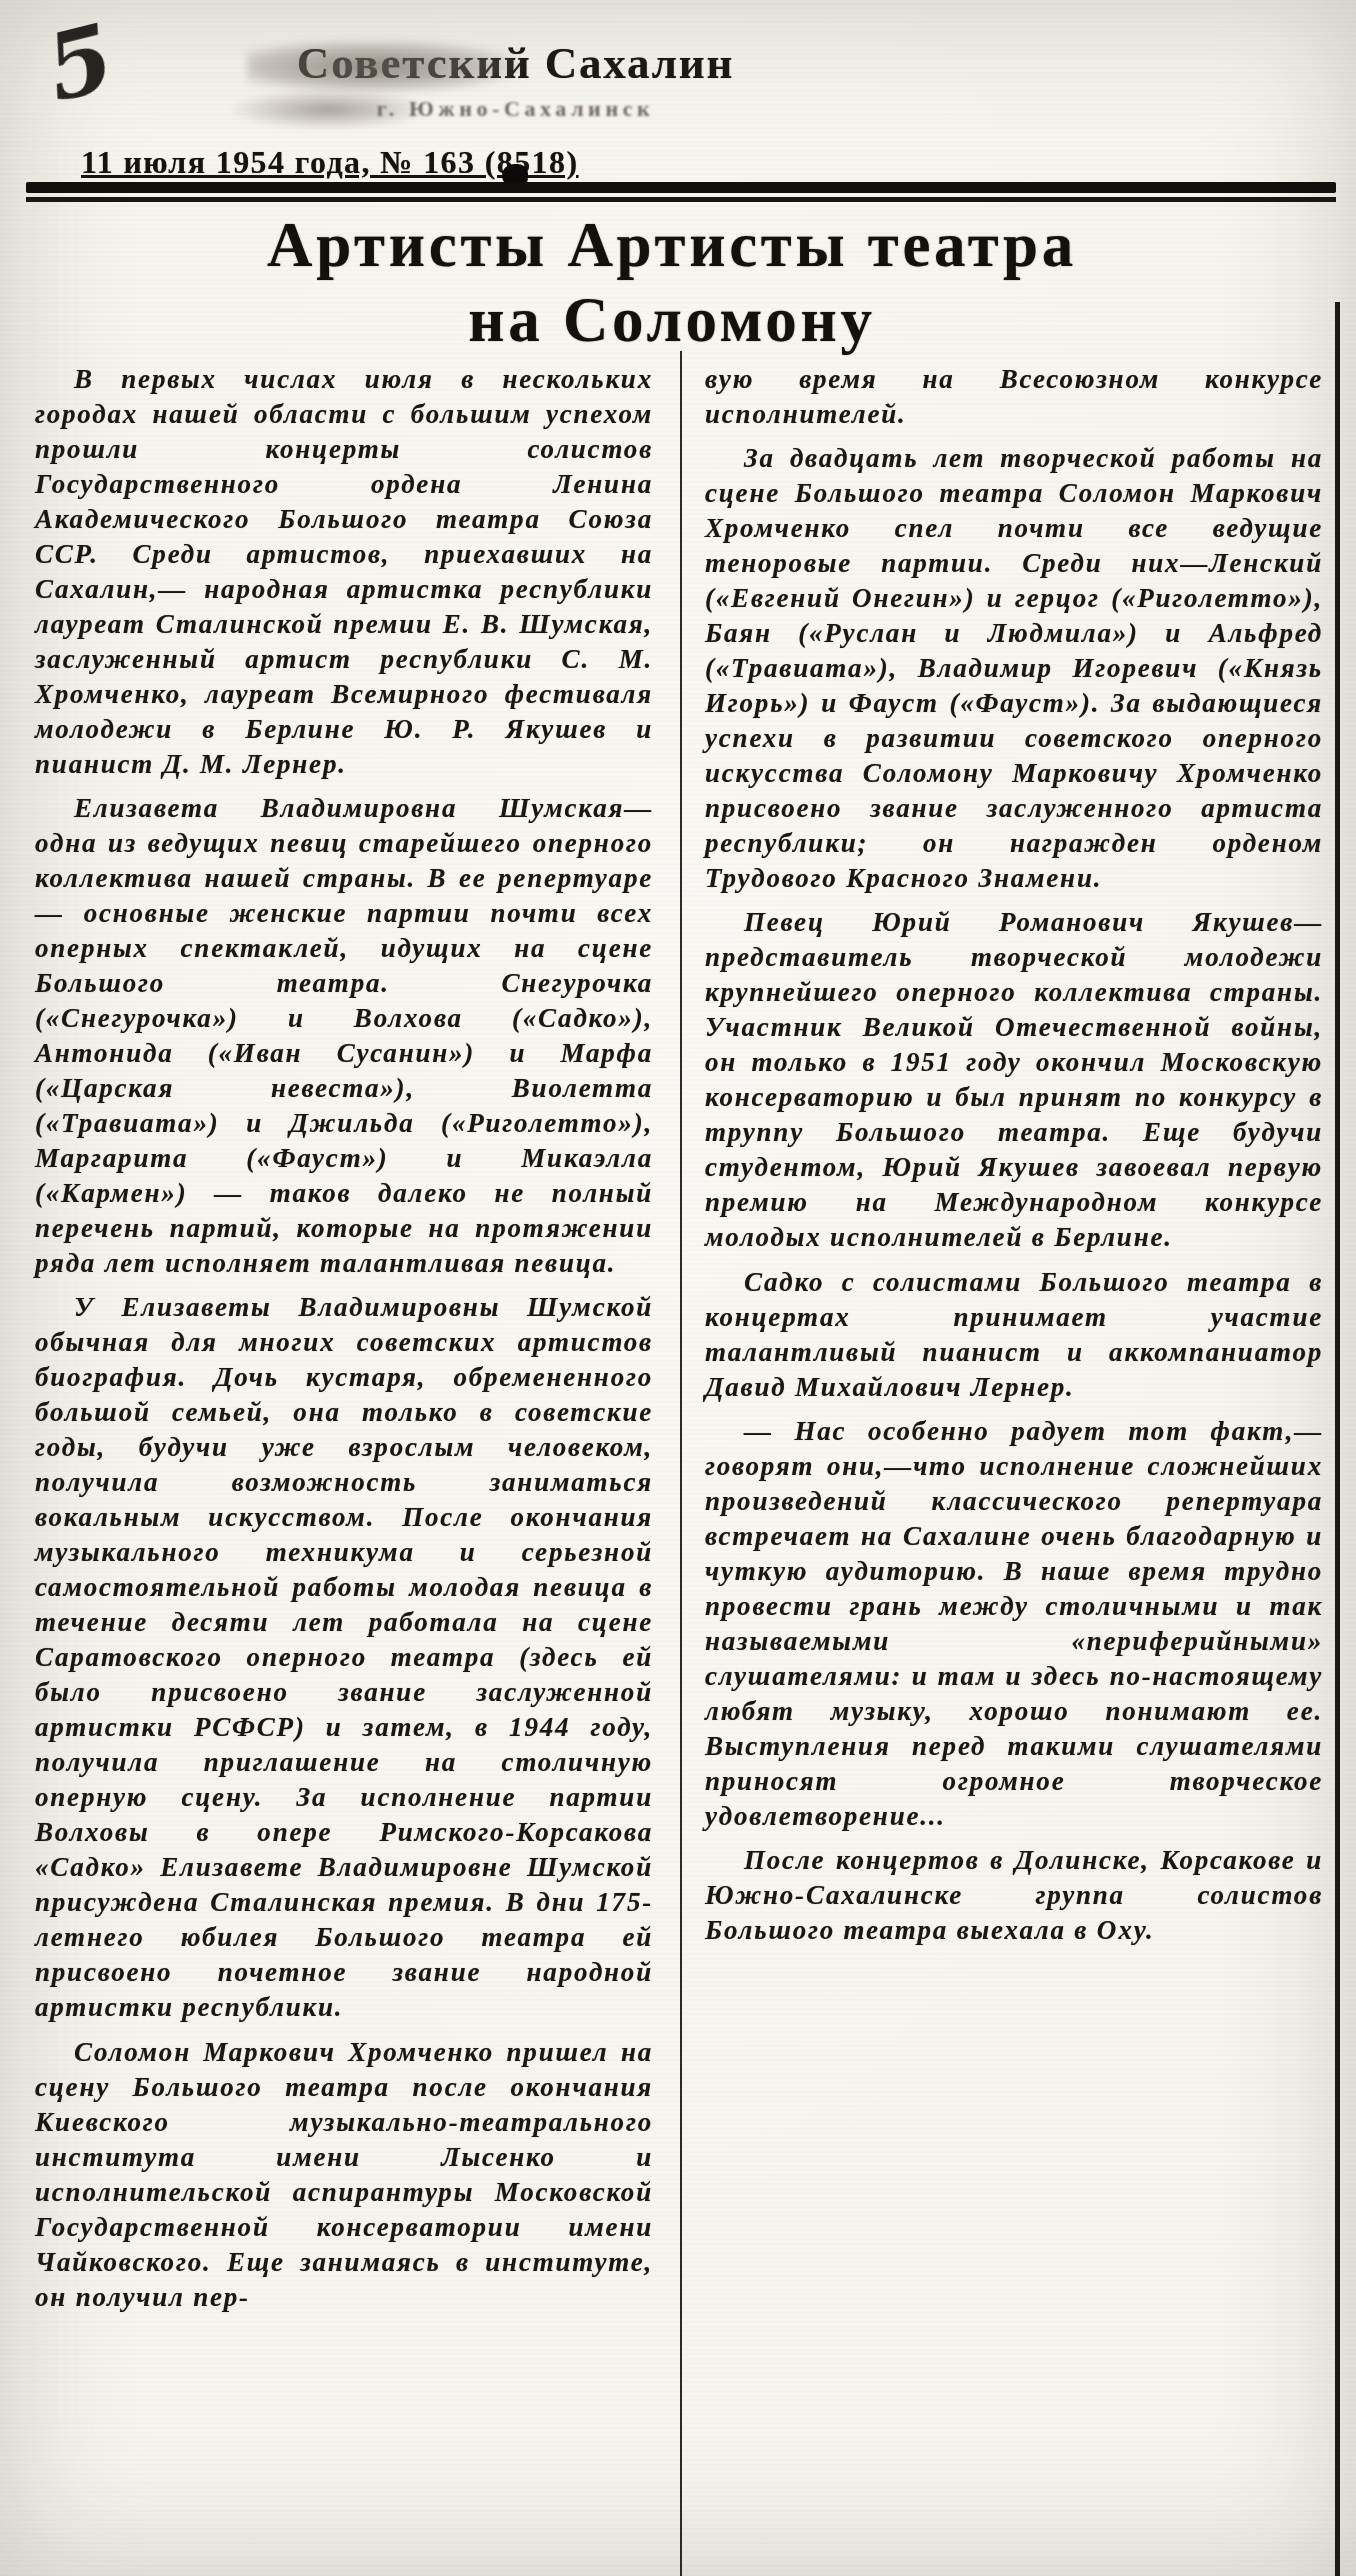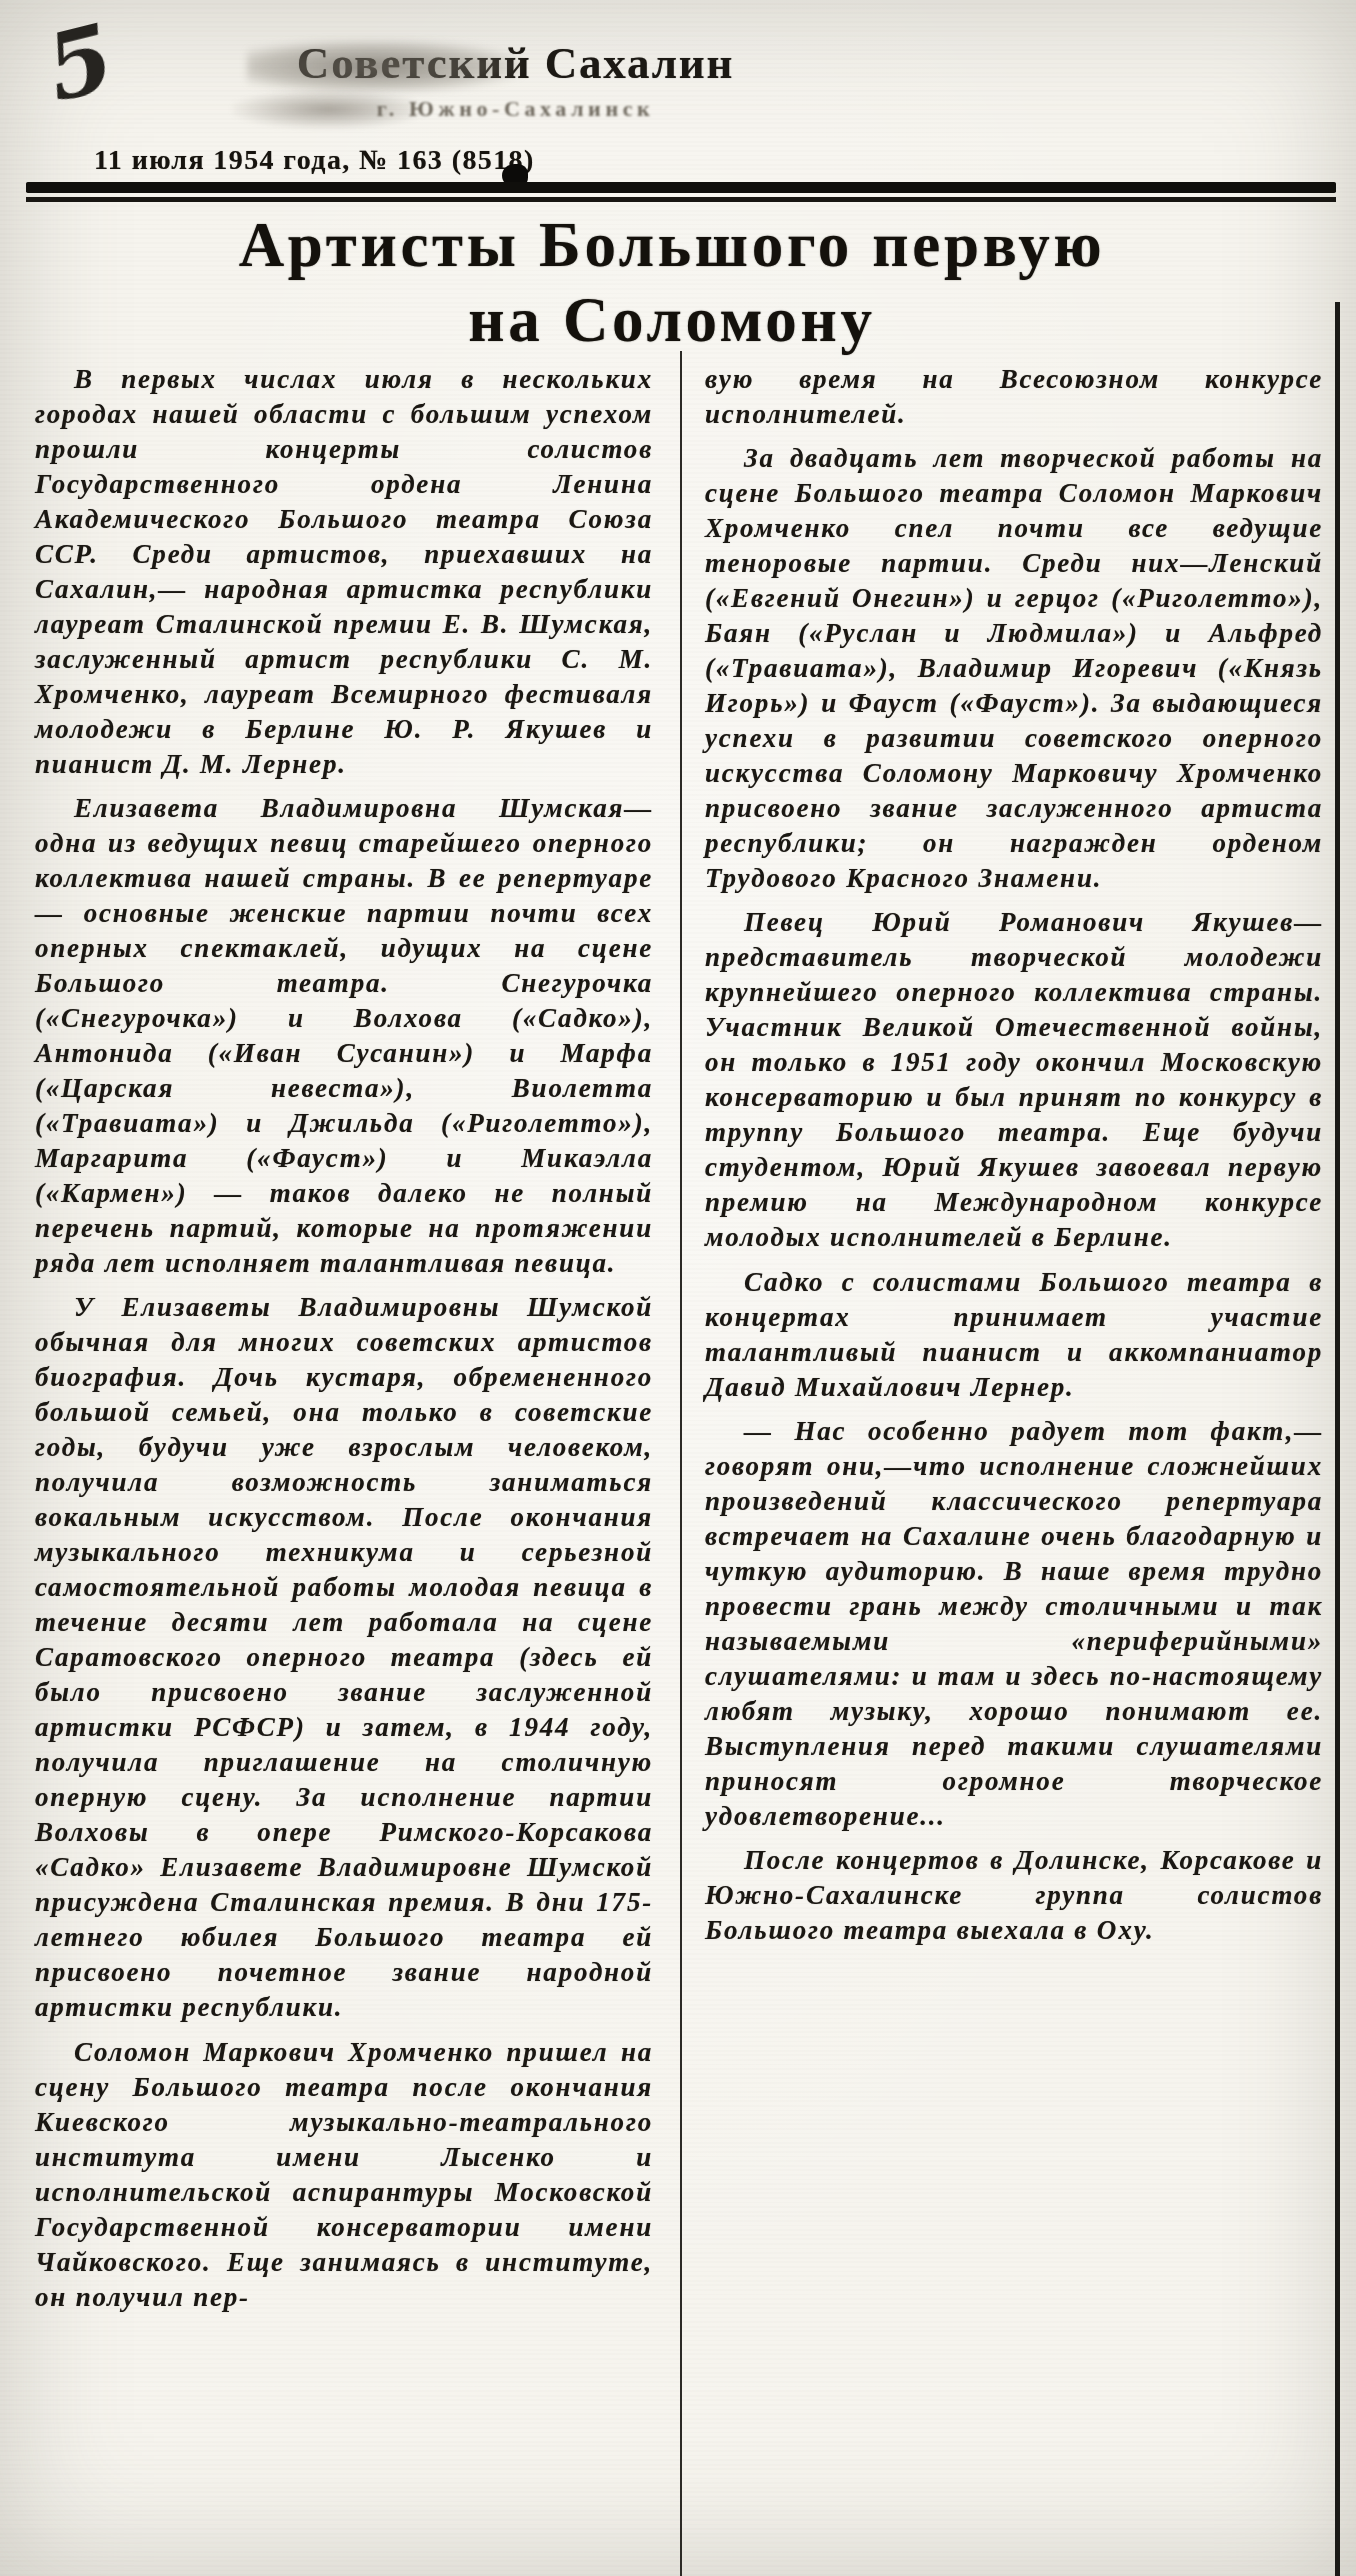--- a/index.html
+++ b/index.html
@@ -46,24 +46,25 @@
     color:#6d675c;
     filter:blur(1.2px);
   }
   .stamp-smudge {
     position:absolute; left:232px; top:90px; width:193px; height:39px;
     background:radial-gradient(ellipse at 50% 50%, rgba(120,114,104,0.6) 0%, rgba(0,0,0,0) 75%);
     filter:blur(2.8px);
     pointer-events:none;
   }
   .dateline {
-    position:absolute; left:94px; top:144px;
-    font-weight:bold; font-size:28px; letter-spacing:1.4px;
+    position:absolute; left:81px; top:144px;
+    font-weight:bold; font-size:32px; letter-spacing:1.4px;
     color:#16130e;
     text-shadow:0 0 0.9px rgba(22,19,14,0.45);
+    text-decoration:underline;
   }
   .bar {
     position:absolute; left:26px; top:182px; width:1310px; height:11px;
     background:#100f0c;
     border-radius:1.8px;
   }
   .bar2 {
     position:absolute; left:26px; top:197px; width:1310px; height:4.6px;
     background:#191713;
   }
@@ -119,21 +120,21 @@
   <div class="stamp">г. Южно-Сахалинск</div>
   <div class="stamp-smudge"></div>
 
   <div class="dateline">11 июля 1954 года, № 163 (8518)</div>
 
   <div class="ink-blob"></div>
   <div class="bar"></div>
   <div class="bar2"></div>
 
   <h1 class="headline">
-    <span>Артисты Большого первую</span><br>
+    <span>Артисты Артисты театра</span><br>
     <span>на Соломону</span>
   </h1>
 
   <div class="col col-left">
     <p class="para">В первых числах июля в нескольких городах нашей области с большим успехом прошли концерты солистов Государственного ордена Ленина Академического Большого театра Союза ССР. Среди артистов, приехавших на Сахалин,— народная артистка республики лауреат Сталинской премии Е. В. Шумская, заслуженный артист республики С. М. Хромченко, лауреат Всемирного фестиваля молодежи в Берлине Ю. Р. Якушев и пианист Д. М. Лернер.</p>
     <p class="para">Елизавета Владимировна Шумская— одна из ведущих певиц старейшего оперного коллектива нашей страны. В ее репертуаре — основные женские партии почти всех оперных спектаклей, идущих на сцене Большого театра. Снегурочка («Снегурочка») и Волхова («Садко»), Антонида («Иван Сусанин») и Марфа («Царская невеста»), Виолетта («Травиата») и Джильда («Риголетто»), Маргарита («Фауст») и Микаэлла («Кармен») — таков далеко не полный перечень партий, которые на протяжении ряда лет исполняет талантливая певица.</p>
     <p class="para">У Елизаветы Владимировны Шумской обычная для многих советских артистов биография. Дочь кустаря, обремененного большой семьей, она только в советские годы, будучи уже взрослым человеком, получила возможность заниматься вокальным искусством. После окончания музыкального техникума и серьезной самостоятельной работы молодая певица в течение десяти лет работала на сцене Саратовского оперного театра (здесь ей было присвоено звание заслуженной артистки РСФСР) и затем, в 1944 году, получила приглашение на столичную оперную сцену. За исполнение партии Волховы в опере Римского-Корсакова «Садко» Елизавете Владимировне Шумской присуждена Сталинская премия. В дни 175-летнего юбилея Большого театра ей присвоено почетное звание народной артистки республики.</p>
     <p class="para">Соломон Маркович Хромченко пришел на сцену Большого театра после окончания Киевского музыкально-театрального института имени Лысенко и исполнительской аспирантуры Московской Государственной консерватории имени Чайковского. Еще занимаясь в институте, он получил пер-</p>
   </div>
 

